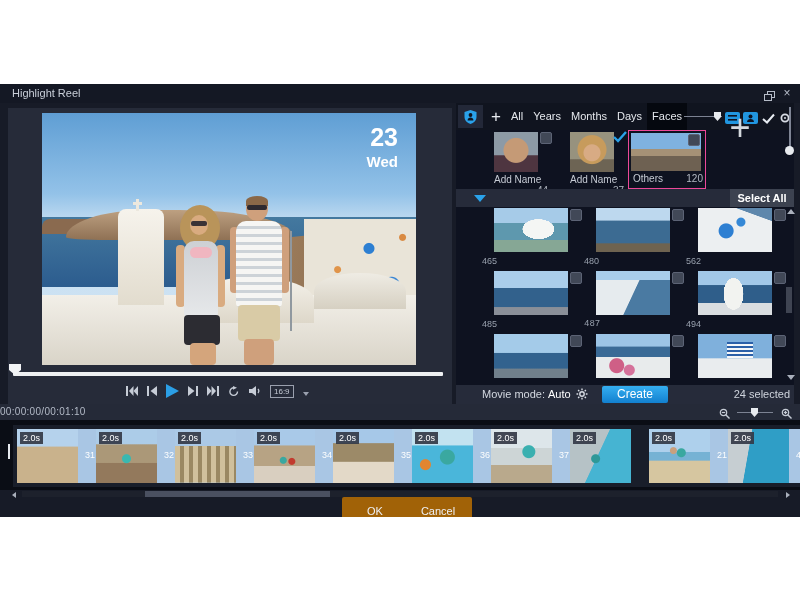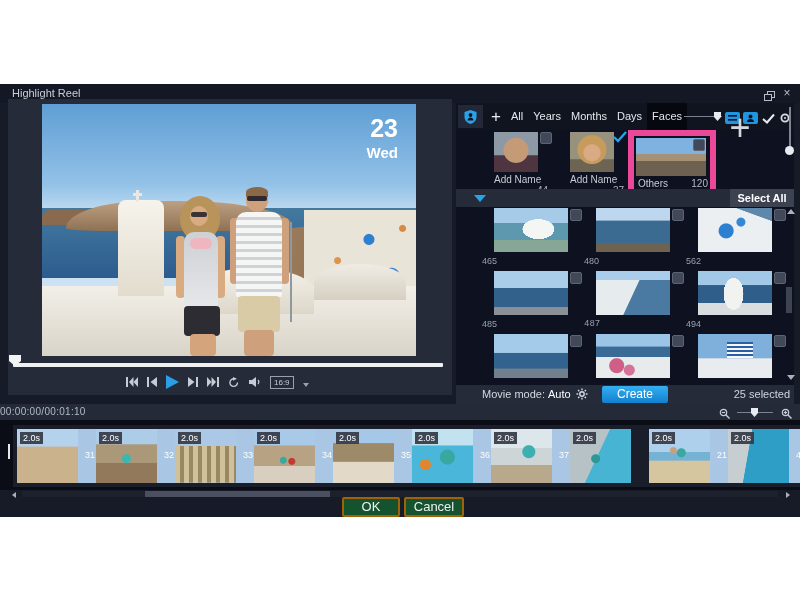--- a/index.html
+++ b/index.html
@@ -4,21 +4,21 @@
 <style>
   html,body{margin:0;padding:0}
   .page{position:relative;width:800px;height:600px;background:#ffffff;font-family:"Liberation Sans",sans-serif;overflow:hidden}
   .win{position:absolute;left:0;top:84px;width:800px;height:433px;background:#171b27;overflow:hidden}
   
   .titlebar{position:absolute;left:0;top:0;width:800px;height:19px;background:#141824}
   .title{position:absolute;left:12px;top:3px;font-size:11px;color:#c9cfd9}
   .winctl{position:absolute;top:3px;width:14px;height:13px;text-align:center;color:#b6bcc8;cursor:default}
   .restore{right:24px}.close{right:6px;font-size:12px;line-height:13px}
   
-  .lpanel{position:absolute;left:8px;top:15px;width:444px;height:296px;background:#262b39}
+  .lpanel{position:absolute;left:8px;top:24px;width:444px;height:296px;background:#262b39}
   .photo{position:absolute;left:34px;top:5px;width:374px;height:252px;overflow:hidden;background:linear-gradient(180deg,#5f9ed4 0%,#93c2e8 32%,#c9e0f2 45%,#cfe3f3 100%)}
   .photo *{position:absolute}
   .p-sea{left:0;top:104px;width:374px;height:70px;background:linear-gradient(180deg,#44799f,#2c5c8e)}
   .p-isl-l{left:0;top:106px;width:62px;height:15px;background:#8a6a4f;border-radius:8px 10px 0 0}
   .p-isl{left:24px;top:97px;width:226px;height:30px;background:linear-gradient(180deg,#bda081,#8f7154);border-radius:40% 55% 20% 20%/100% 90% 10% 10%}
   .p-cliff{right:0;top:122px;width:172px;height:62px;background:linear-gradient(100deg,#a58461,#7c5f45);border-radius:45% 0 0 25%}
   .p-village{right:0;top:106px;width:112px;height:92px;background:#e9e4d8;background-image:radial-gradient(circle 9px at 78% 72%,#3a86d4 0 8px,transparent 9px),radial-gradient(circle 6px at 58% 32%,#2d7fd2 0 5px,transparent 6px),radial-gradient(circle 4px at 30% 55%,#e0944a 0 3px,transparent 4px),radial-gradient(circle 4px at 88% 20%,#d98a42 0 3px,transparent 4px)}
   .p-wall{left:0;bottom:0;width:374px;height:70px;background:linear-gradient(180deg,#f2efe8,#d9d4c8)}
   .p-dome-a{left:150px;bottom:42px;width:122px;height:46px;background:linear-gradient(180deg,#f4f1ea,#ddd7c9);border-radius:50% 50% 0 0}
   .p-dome-b{left:272px;bottom:56px;width:92px;height:36px;background:linear-gradient(180deg,#efece4,#d6d0c2);border-radius:50% 50% 0 0}
@@ -60,21 +60,21 @@
   .tablist{position:absolute;left:50px;top:0;width:176px;height:27px;display:flex;align-items:stretch}
   .tab{padding:0 5px;font-size:11px;color:#e4e7ec;line-height:27px;white-space:nowrap}
   .tab.active{background:#05080f}
   .hslider{position:absolute;left:228px;top:13px;width:38px;height:1px;background:#7c8292}
   .hslider .knob{position:absolute;left:30px;top:-4px;width:7px;height:9px;background:#e8ebef;clip-path:polygon(0 0,100% 0,100% 55%,50% 100%,0 55%)}
   .tr-ic{position:absolute;top:7px}
   
   .fstrip{position:absolute;left:0;top:27px;width:338px;height:58px;background:#0e1220}
   .ftile{position:absolute}
   .ftile .fimg{position:absolute;left:0;top:2px;width:44px;height:40px}
-  .ftile.others{border:6px solid #ec4899}
+  .ftile.others{border:1px solid #ec4899}
   .ftile.others .fimg{left:2px;top:2px;width:70px;height:38px}
   .cb{position:absolute;width:10px;height:10px;background:#414857;border:1px solid #5c6375;border-radius:2px}
   .flabel{position:absolute;left:0;right:2px;top:44px;height:12px;font-size:10px;color:#c6cbd4}
   .flabel .nm{float:left}.flabel .ct{float:right;color:#b2b8c2}
   .fplus{position:absolute;left:266px;top:6px;width:36px;height:40px;color:#d4d8de;font-size:36px;line-height:38px;font-weight:200;text-align:center}
   .fvs{position:absolute;left:333px;top:4px;width:2px;height:46px;background:#7e8494}
   .fvs-knob{position:absolute;left:329px;top:43px;width:9px;height:9px;border-radius:50%;background:#e8ebef}
   
   .sabar{position:absolute;left:0;top:86px;width:338px;height:18px;background:#262b3a}
   .satri{position:absolute;left:18px;top:6px;width:0;height:0;border-left:6px solid transparent;border-right:6px solid transparent;border-top:7px solid #2aa2ea}
@@ -106,21 +106,21 @@
   .dur{position:absolute;left:3px;top:3px;background:rgba(52,58,70,.92);color:#fff;font-size:9px;line-height:12px;padding:0 3px}
   .trans{position:absolute;top:4px;width:18px;height:54px;background:#a9c6e4}
   .trans span{position:absolute;right:1px;top:21px;font-size:9px;color:#fdfefe}
   .playhead{position:absolute;left:8px;top:24px;width:2px;height:15px;background:#e6e9ee}
   
   .hsb-track{position:absolute;left:22px;top:407px;width:756px;height:6px;background:#1d212c}
   .hsb-thumb{position:absolute;left:123px;top:0;width:185px;height:6px;background:#4a5060}
   .hsb-l{position:absolute;left:12px;top:408px;width:0;height:0;border-top:3px solid transparent;border-bottom:3px solid transparent;border-right:4px solid #aab0bc}
   .hsb-r{position:absolute;left:786px;top:408px;width:0;height:0;border-top:3px solid transparent;border-bottom:3px solid transparent;border-left:4px solid #aab0bc}
   
-  .fbtn{position:absolute;top:413px;height:16px;background:#14532d;border:2px solid #a16207;border-radius:2px;color:#eef0f4;font-size:13px;text-align:center;line-height:16px;box-sizing:content-box}
+  .fbtn{position:absolute;top:413px;height:16px;background:#a16207;border:6px solid #a16207;border-radius:2px;color:#eef0f4;font-size:11px;text-align:center;line-height:16px;box-sizing:content-box}
   .okbtn{left:342px;width:54px}.cancelbtn{left:404px;width:56px}
 </style>
 </head>
 <body>
 
 <div class="page">
   <div class="win">
 
     <div class="titlebar">
       <div class="title">Highlight Reel</div>
@@ -357,21 +357,21 @@
       <div class="mbar">
         <span class="mlbl">Movie mode:</span>
         <span class="mval">Auto</span>
         <span class="mgear"><svg width="12" height="12">
               <g stroke="#d8dce4" stroke-width="1.4">
                 <circle cx="6" cy="6" r="2.2" fill="none"></circle>
                 <path d="M6 0.5 V2.2 M6 9.8 V11.5 M0.5 6 H2.2 M9.8 6 H11.5 M2.1 2.1 L3.3 3.3 M8.7 8.7 L9.9 9.9 M9.9 2.1 L8.7 3.3 M3.3 8.7 L2.1 9.9"></path>
               </g>
             </svg></span>
         <div class="createbtn">Create</div>
-        <span class="selcount">25 selected</span>
+        <span class="selcount">24 selected</span>
       </div>
     </div>
 
     <div class="timebar">
       <div class="tc">00:00:00/00:01:10</div>
       <div class="zic" style="left:719px"><svg width="12" height="12">
             <circle cx="4.5" cy="4.5" r="3.2" fill="none" stroke="#c6ccd6" stroke-width="1.2"></circle>
             <line x1="7" y1="7" x2="10.5" y2="10.5" stroke="#c6ccd6" stroke-width="1.4"></line>
             <line x1="2.8" y1="4.5" x2="6.2" y2="4.5" stroke="#c6ccd6" stroke-width="1.2"></line>
           </svg></div>

